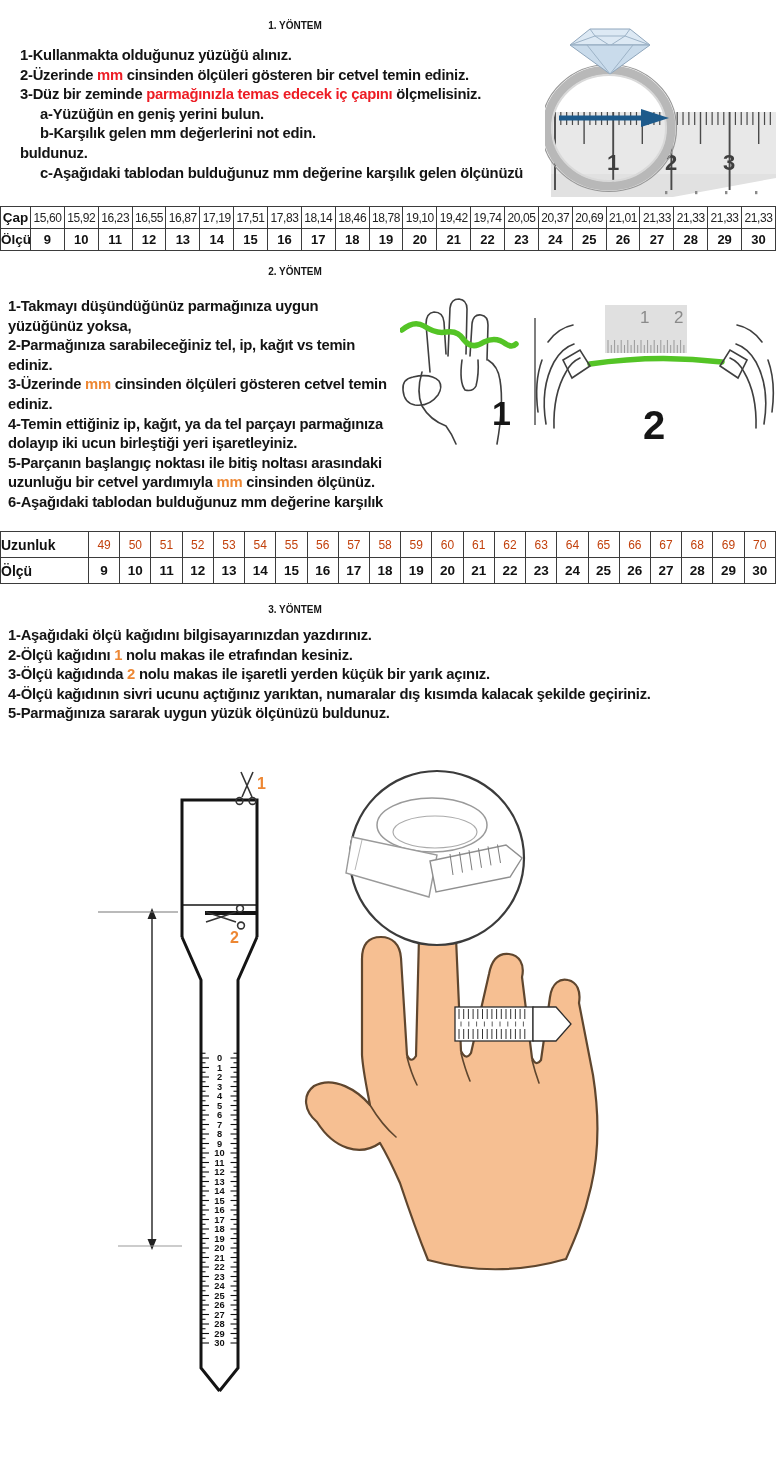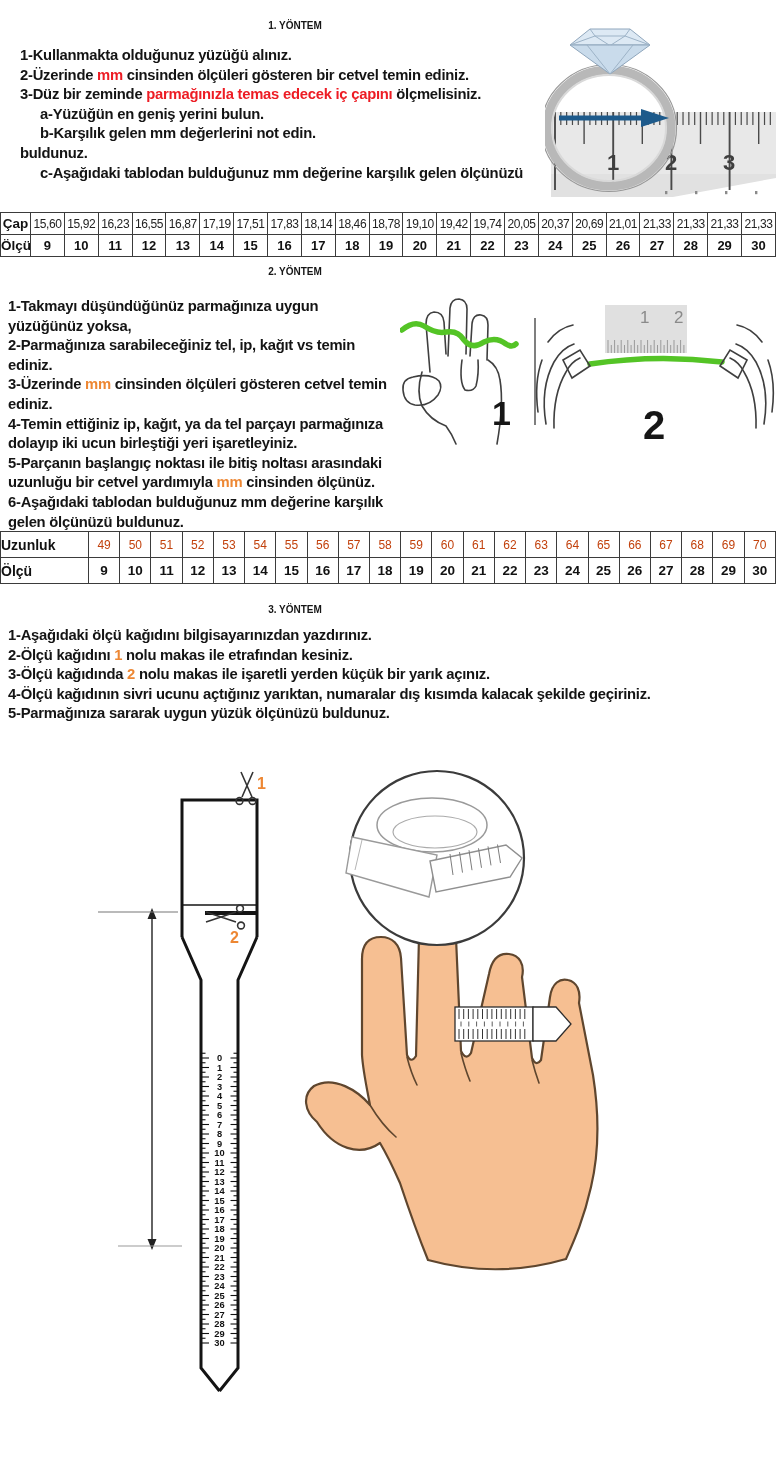--- a/index.html
+++ b/index.html
@@ -10,21 +10,21 @@
   .abs{position:absolute;}
   .title{
     left:0;width:590px;text-align:center;font-weight:bold;font-size:10px;color:#161616;
   }
   .instr{font-weight:bold;font-size:14.8px;line-height:19.6px;letter-spacing:-0.25px;color:#141414;}
   .instr .line{white-space:nowrap;}
   .instr .line.indent{padding-left:20px;}
   .instr .hl{font-weight:bold;}
   table{border-collapse:collapse;position:absolute;left:0;width:776px;table-layout:fixed;background:#fff;}
   td,th{border:1.6px solid #3b3b3b;text-align:center;padding:0;white-space:nowrap;overflow:hidden;font-family:"Liberation Sans",sans-serif;}
-  .t1{top:212px;}
+  .t1{top:206px;}
   .t1 tr{height:22px;}
   .t1 th{font-size:13.5px;}
   .t1 .vrow1 td{font-size:12px;font-weight:normal;color:#222;letter-spacing:-0.4px;}
   .t1 .vrow2 td{font-size:13px;font-weight:bold;color:#111;}
   .t2{top:531px;}
   .t2 tr{height:26px;}
   .t2 th{font-size:14px;text-align:left;}
   .t2 .vrow1 td{font-size:12px;font-weight:normal;color:#c2410c;}
   .t2 .vrow2 td{font-size:13.5px;font-weight:bold;color:#111;}
   svg text{font-family:"Liberation Sans",sans-serif;}
@@ -176,21 +176,20 @@
     <div class="line"><span>yüzüğünüz yoksa,</span></div>
     <div class="line"><span>2-Parmağınıza sarabileceğiniz tel, ip, kağıt vs temin</span></div>
     <div class="line"><span>ediniz.</span></div>
     <div class="line"><span>3-Üzerinde </span><span class="hl" style="color: var(--orange);">mm</span><span> cinsinden ölçüleri gösteren cetvel temin</span></div>
     <div class="line"><span>ediniz.</span></div>
     <div class="line"><span>4-Temin ettiğiniz ip, kağıt, ya da tel parçayı parmağınıza</span></div>
     <div class="line"><span>dolayıp iki ucun birleştiği yeri işaretleyiniz.</span></div>
     <div class="line"><span>5-Parçanın başlangıç noktası ile bitiş noltası arasındaki</span></div>
     <div class="line"><span>uzunluğu bir cetvel yardımıyla </span><span class="hl" style="color: var(--orange);">mm</span><span> cinsinden ölçünüz.</span></div>
     <div class="line"><span>6-Aşağıdaki tablodan bulduğunuz mm değerine karşılık</span></div>
-    <div class="line"><span>gelen ölçünüzü buldunuz.</span></div>
   </div>
 
 <svg class="abs" style="left:400px;top:292px;" width="376" height="158" viewBox="0 0 376 158">
   <g stroke="#3f3f3f" stroke-width="1.6" fill="none" stroke-linecap="round">
     <path d="M30,80 L26,32 Q26,21 34,20 Q43,20 44,30 L46,62"></path>
     <path d="M48,64 L50,16 Q51,7 59,7 Q67,8 67,17 L66,62"></path>
     <path d="M70,64 L72,32 Q73,22 81,23 Q88,24 88,33 L87,68"></path>
     <path d="M62,68 Q59,90 65,98 Q73,100 76,94 Q79,82 78,68"></path>
     <path d="M22,80 Q16,100 22,114 Q30,128 46,134 Q52,142 56,152"></path>
     <path d="M88,68 Q98,74 100,88 Q104,112 97,152"></path>

